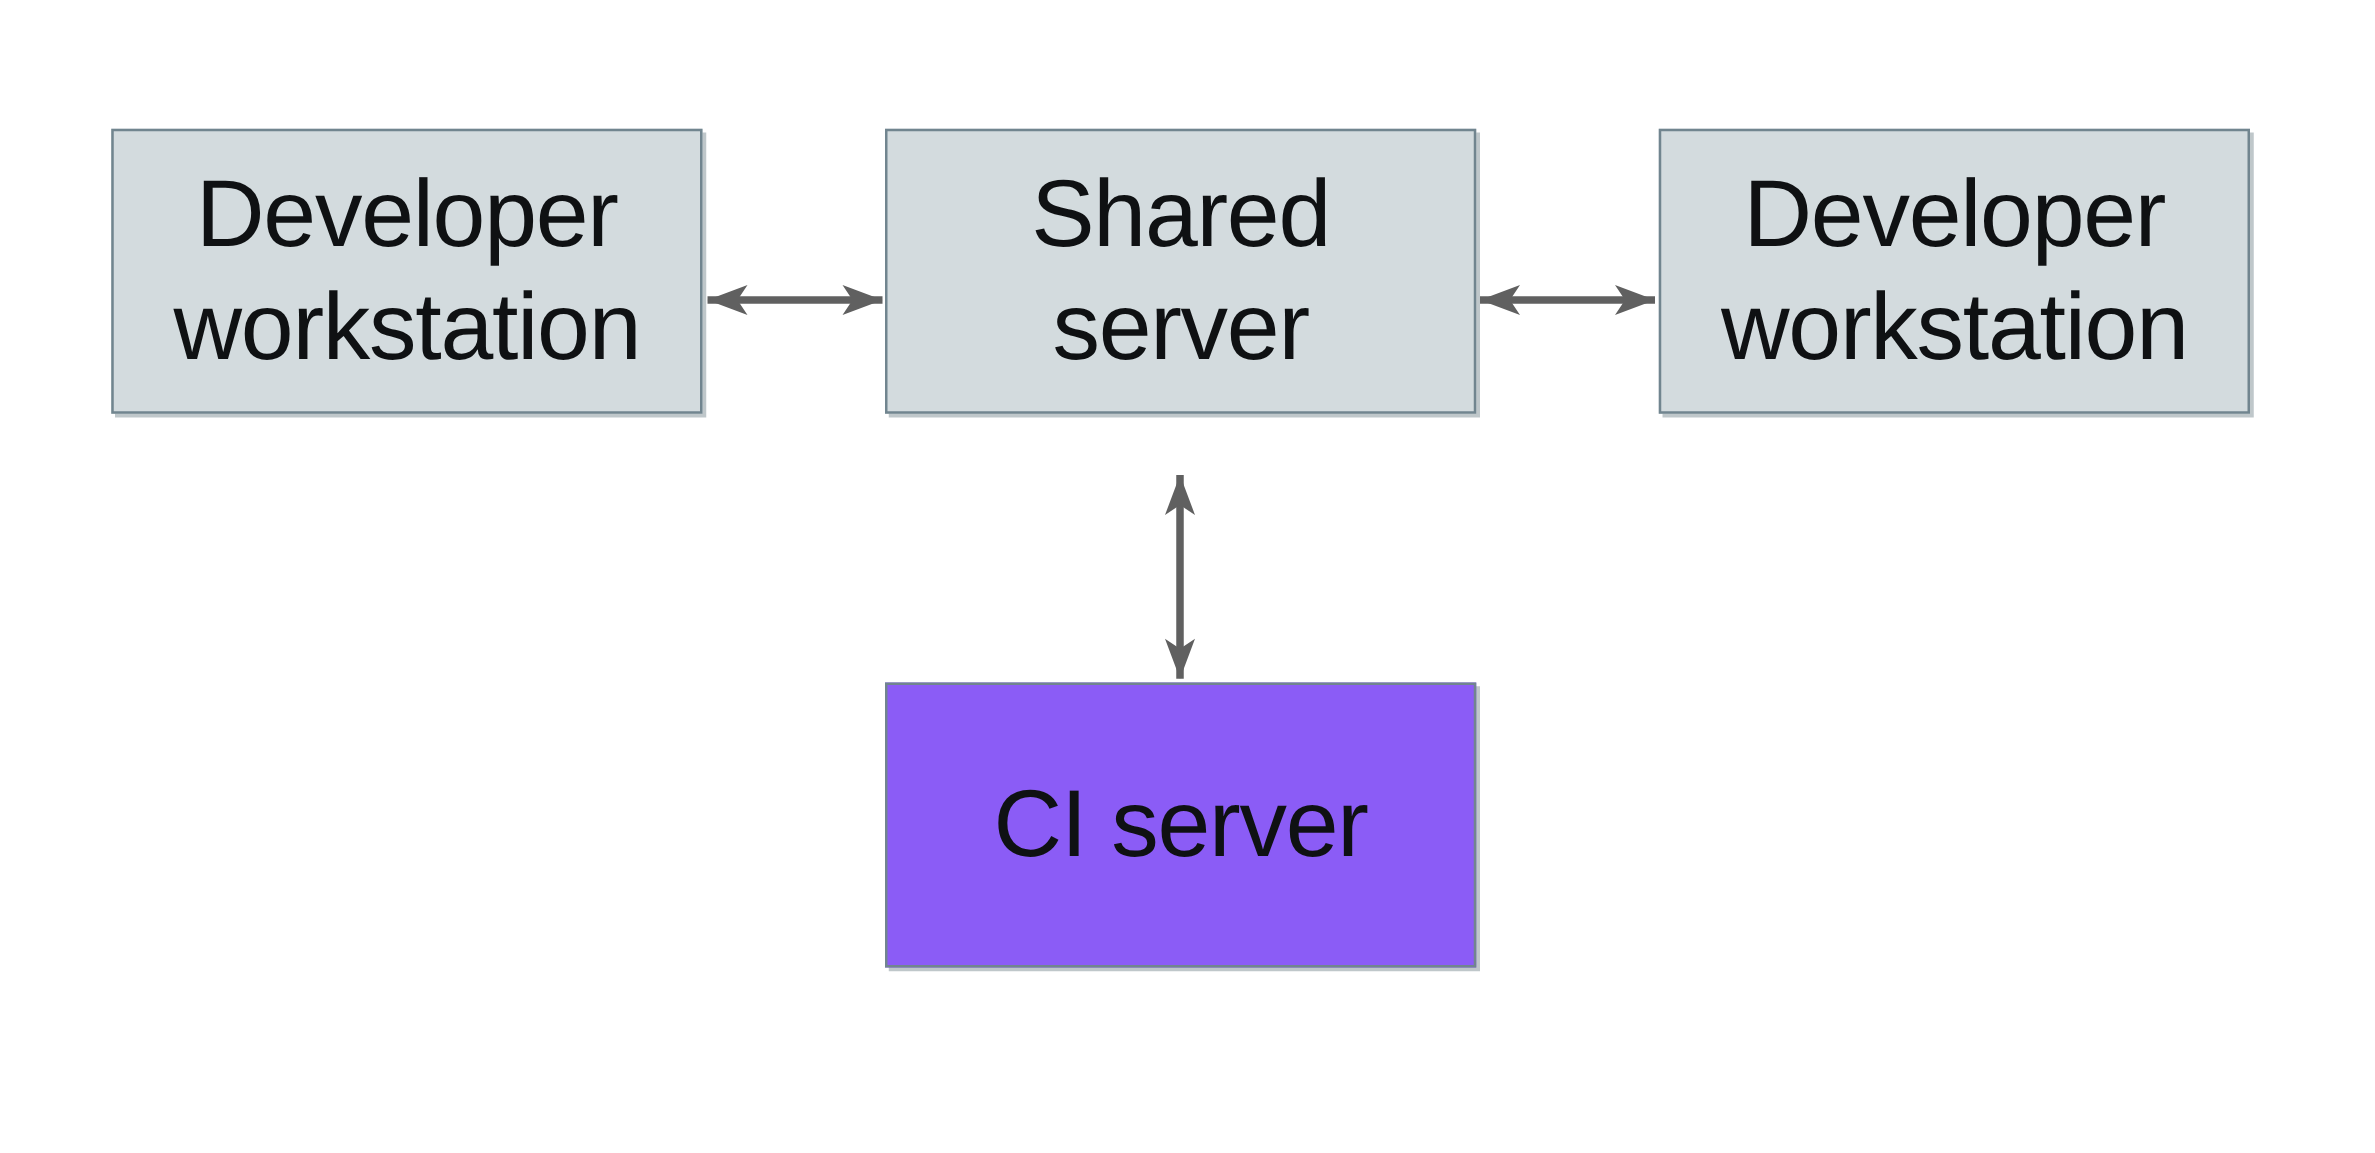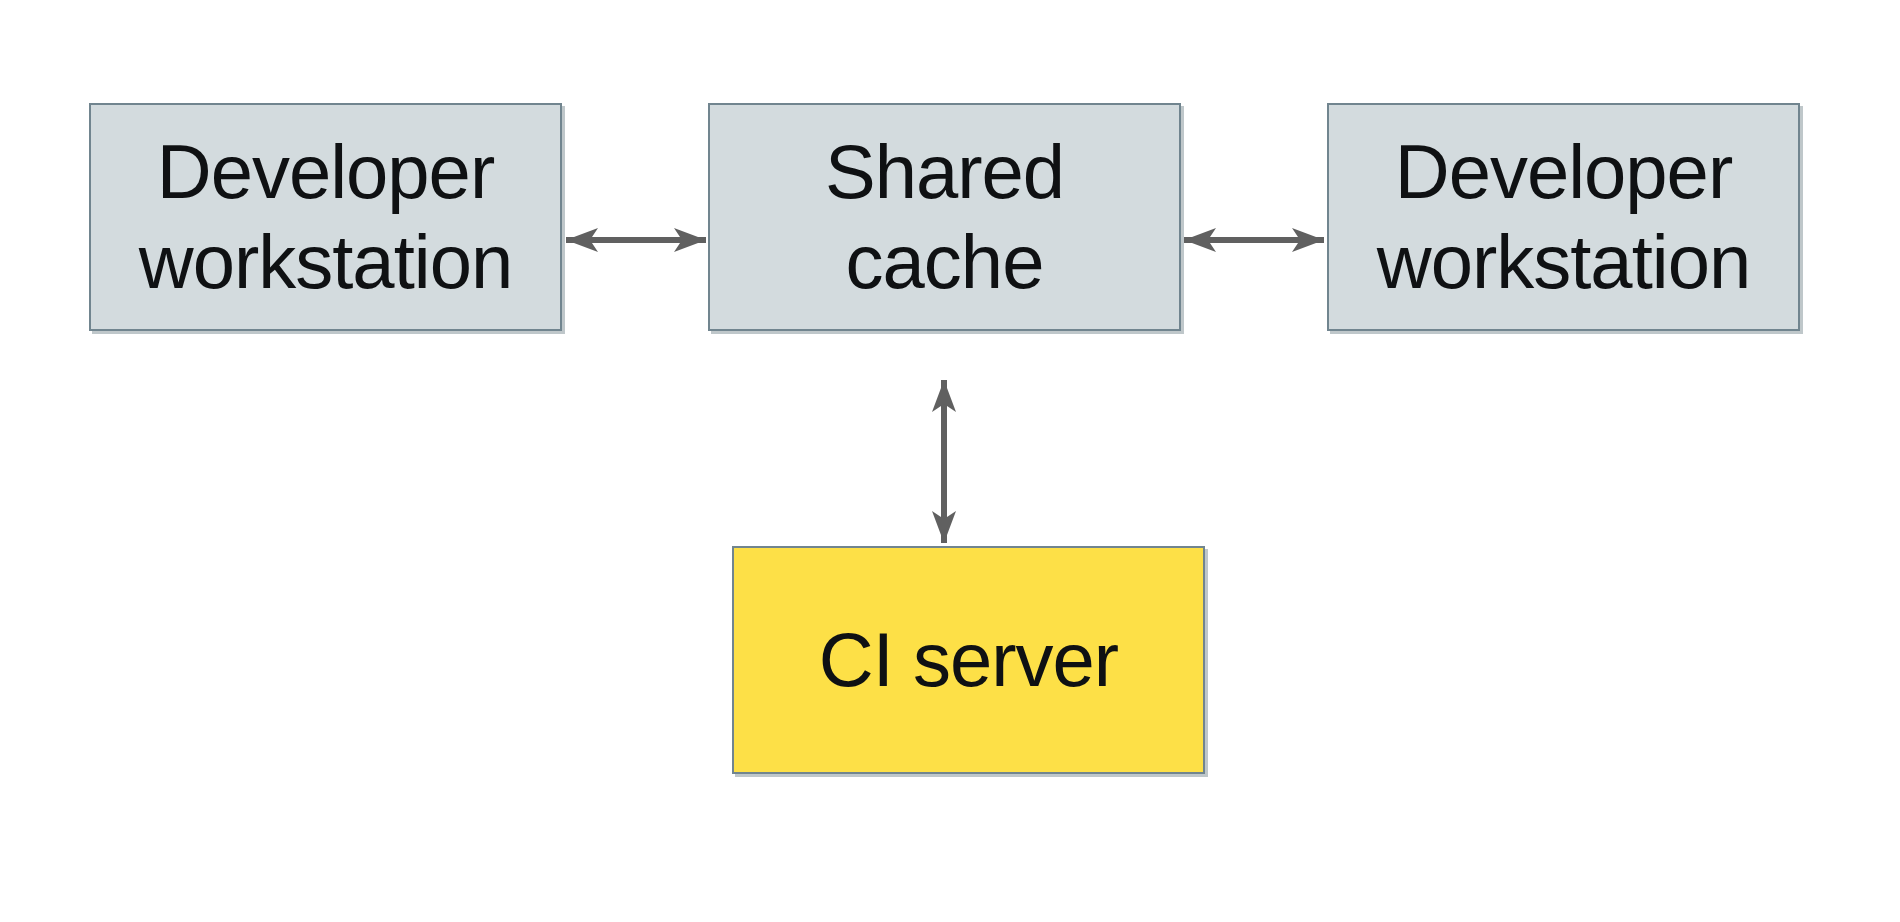--- a/index.html
+++ b/index.html
@@ -51,28 +51,28 @@
 </head>
 <body style="background: rgb(255, 255, 255);">
 
 <div class="canvas">
 
   <div class="node" id="node-dev-left" style="background: rgb(211, 219, 222); border-color: rgb(113, 133, 143); color: rgb(15, 17, 19); box-shadow: rgba(72, 94, 104, 0.35) 3px 3px 0px;">
     <div class="node-label">Developer workstation</div>
   </div>
 
   <div class="node" id="node-shared" style="background: rgb(211, 219, 222); border-color: rgb(113, 133, 143); color: rgb(15, 17, 19); box-shadow: rgba(72, 94, 104, 0.35) 3px 3px 0px;">
-    <div class="node-label">Shared cache</div>
+    <div class="node-label">Shared server</div>
   </div>
 
   <div class="node" id="node-dev-right" style="background: rgb(211, 219, 222); border-color: rgb(113, 133, 143); color: rgb(15, 17, 19); box-shadow: rgba(72, 94, 104, 0.35) 3px 3px 0px;">
     <div class="node-label">Developer workstation</div>
   </div>
 
-  <div class="node" id="node-ci" style="background: #fde047; border-color: rgb(113, 133, 143); color: rgb(15, 17, 19); box-shadow: rgba(72, 94, 104, 0.35) 3px 3px 0px; margin-left: 24px;">
+  <div class="node" id="node-ci" style="background: #8b5cf6; border-color: rgb(113, 133, 143); color: rgb(15, 17, 19); box-shadow: rgba(72, 94, 104, 0.35) 3px 3px 0px;">
     <div class="node-label">CI server</div>
   </div>
 
   <svg class="edges-overlay" width="1900" height="922" viewBox="0 0 1900 922" xmlns="http://www.w3.org/2000/svg">
     <defs>
       <marker id="head-end" markerUnits="userSpaceOnUse" markerWidth="34" markerHeight="26" refX="33" refY="13" orient="auto">
         <path d="M1,1 L33,13 L1,25 L9,13 Z" fill="#606060"></path>
       </marker>
       <marker id="head-start" markerUnits="userSpaceOnUse" markerWidth="34" markerHeight="26" refX="1" refY="13" orient="auto">
         <path d="M33,1 L1,13 L33,25 L25,13 Z" fill="#606060"></path>

